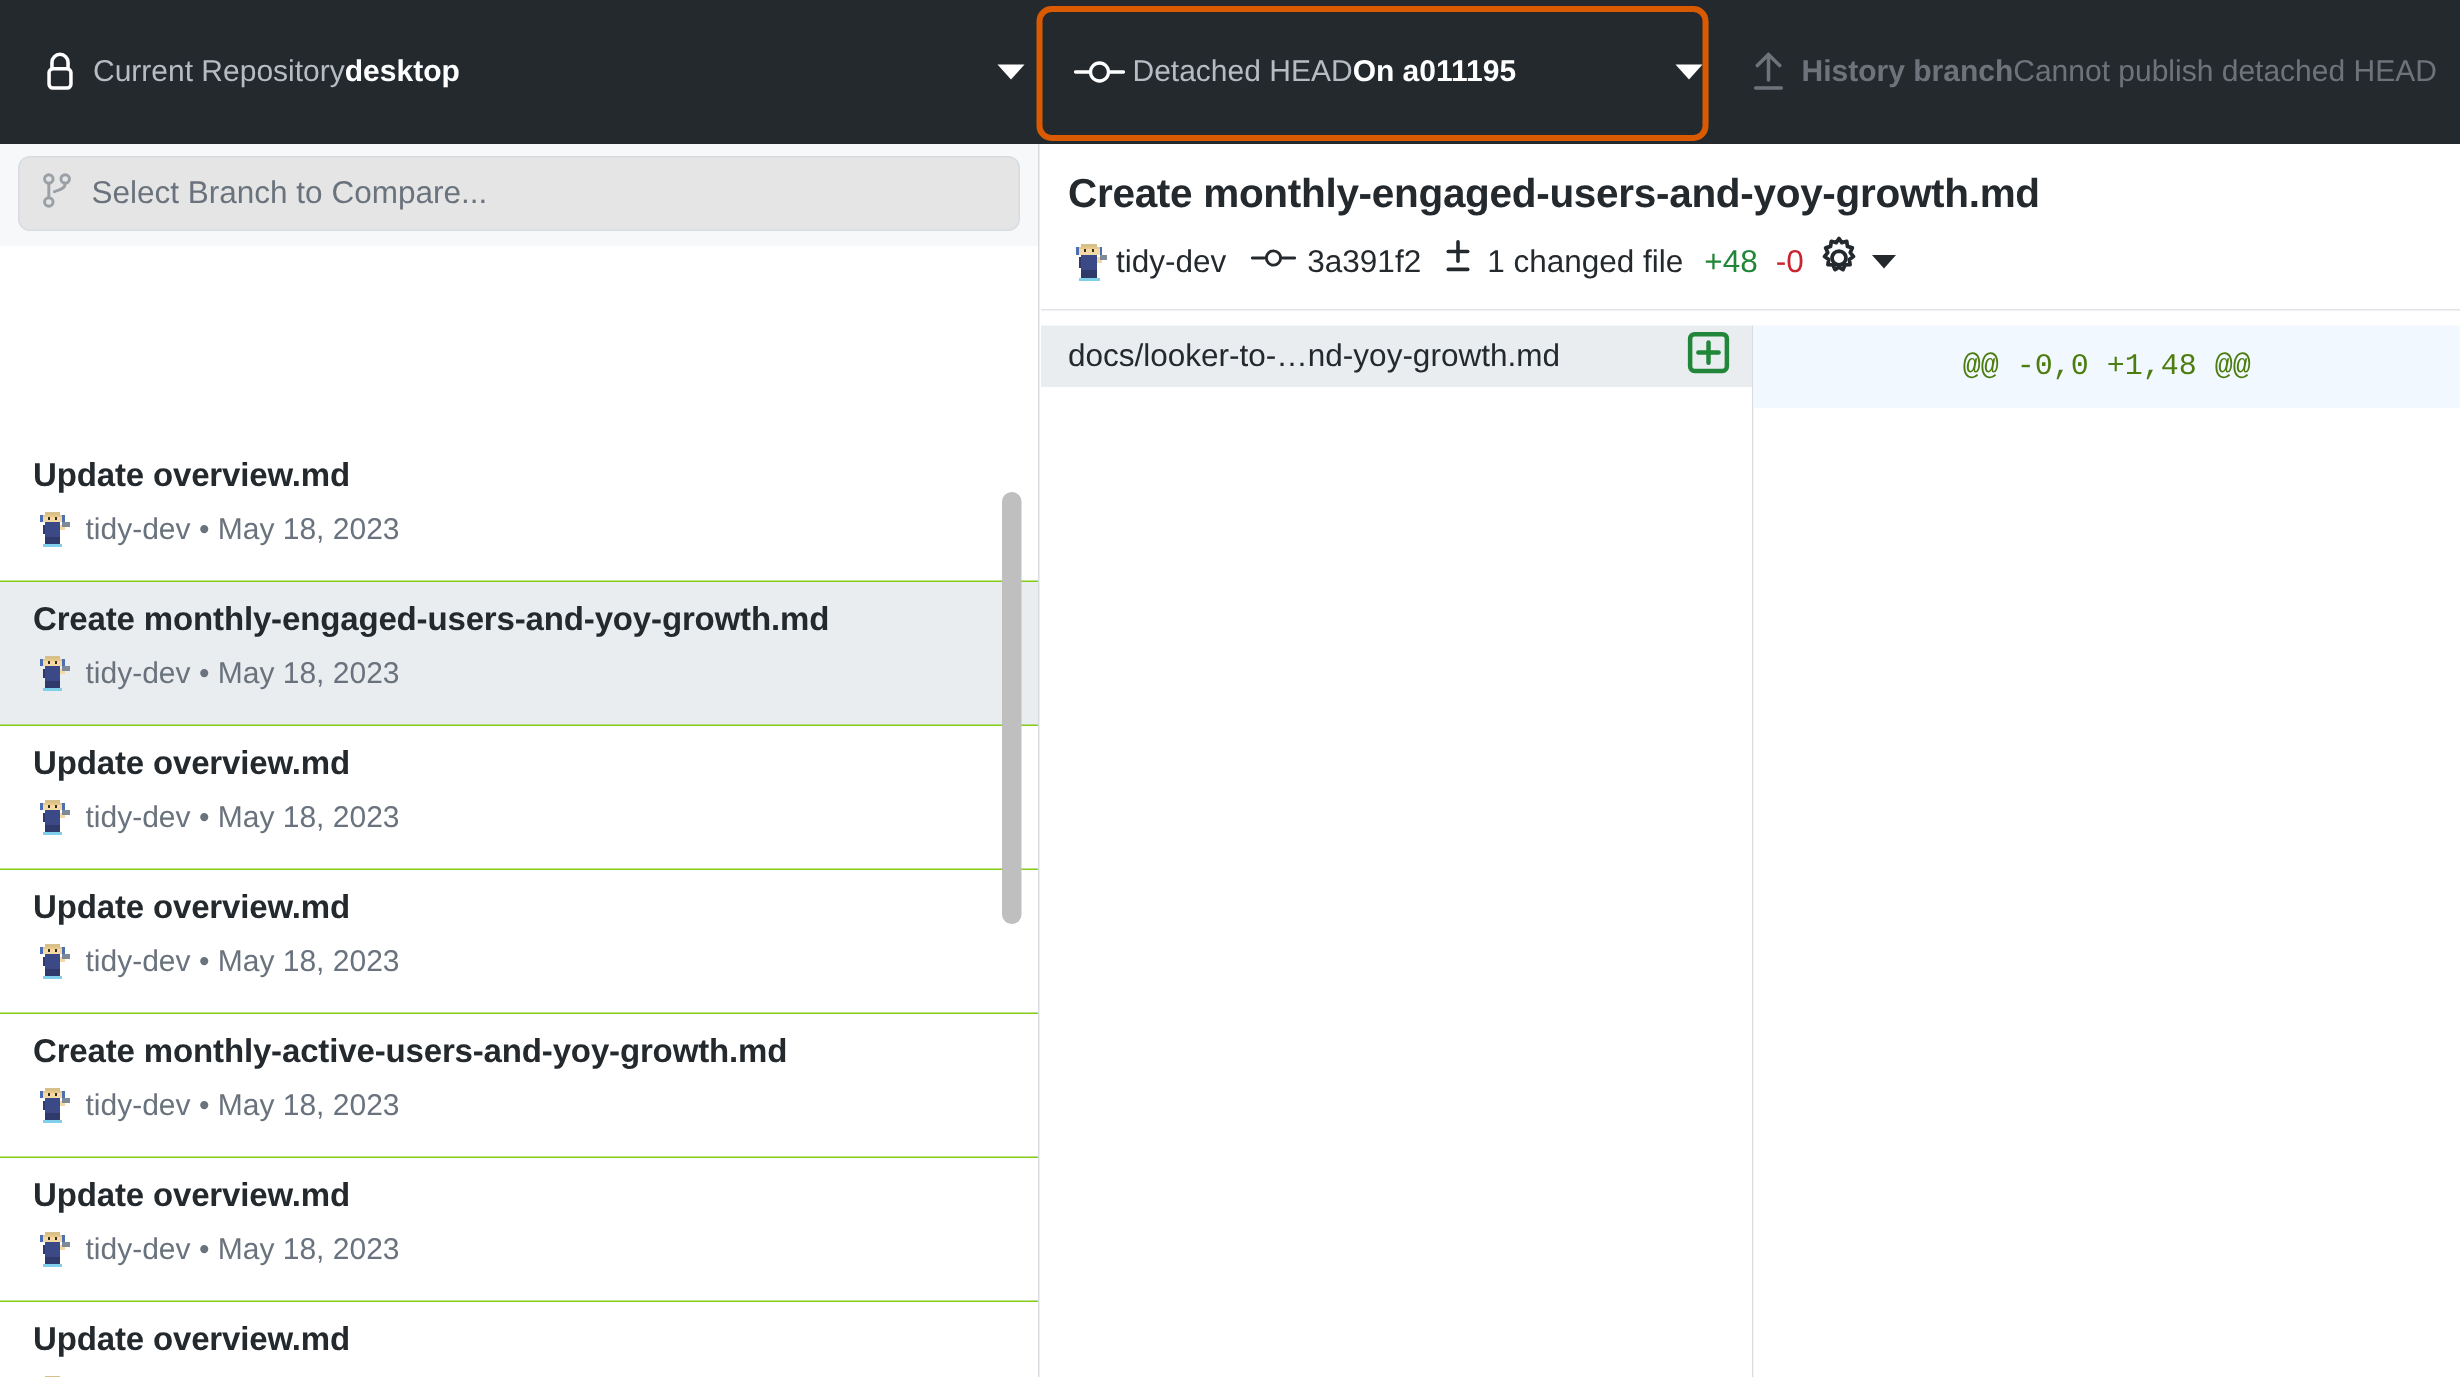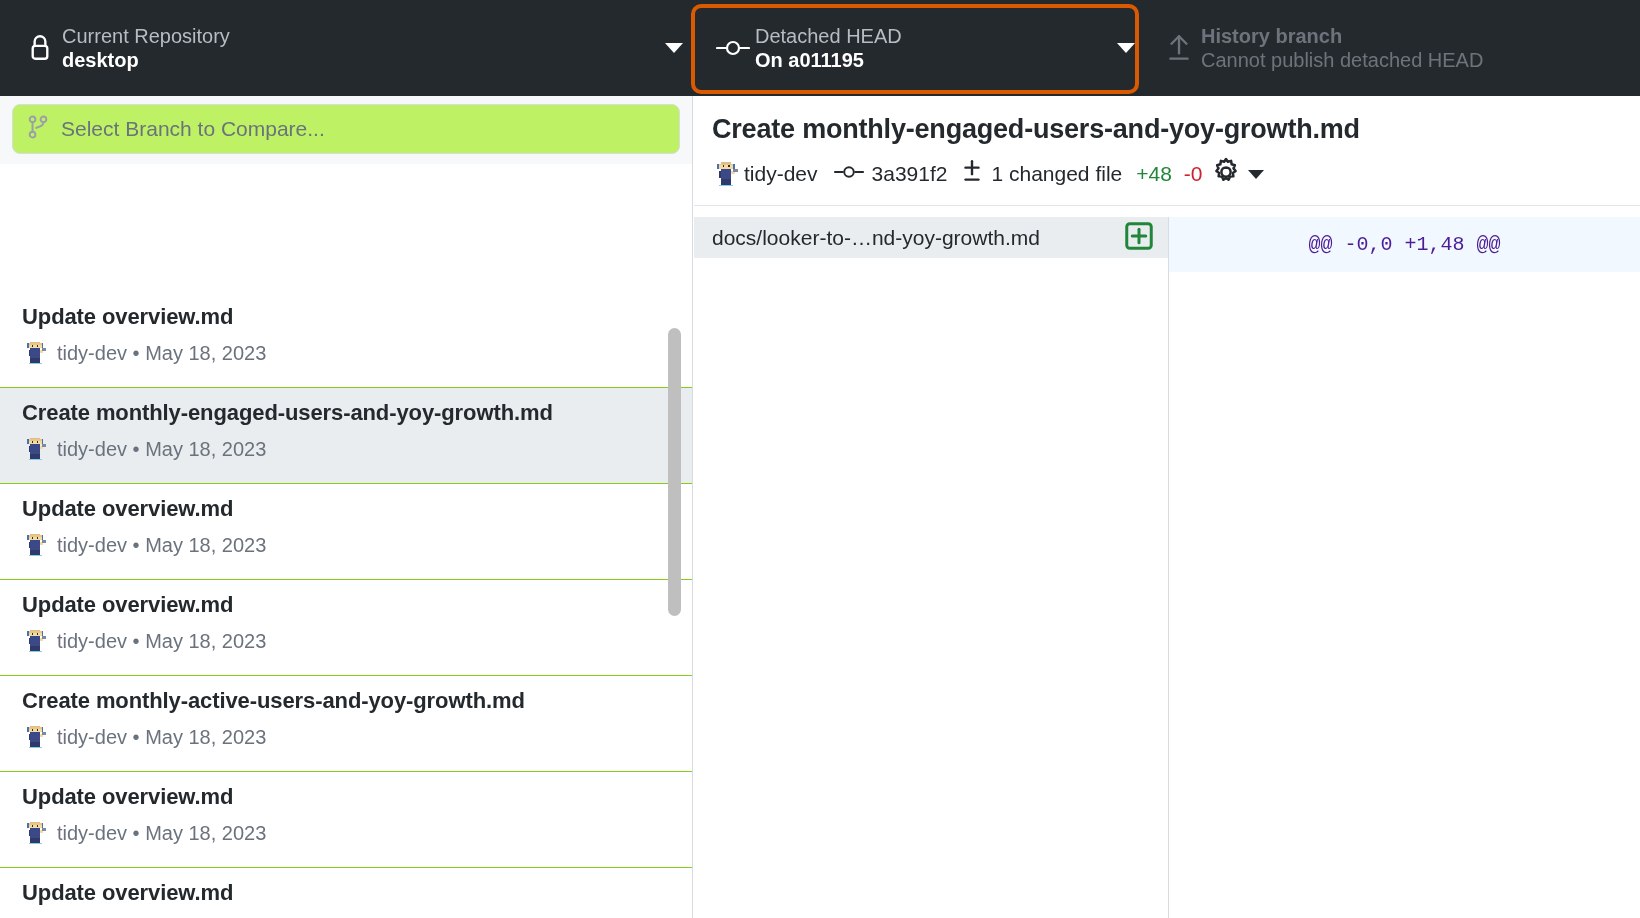--- a/index.html
+++ b/index.html
@@ -18,21 +18,21 @@
   .tb-cell {
     display:flex; align-items:center; height:96px; position:relative;
   }
   .tb-repo { width:693px; padding-left:18px; padding-right:10px; }
   .tb-branch { width:446px; padding-left:18px; padding-right:4px; }
   .tb-publish { flex:1; padding-left:18px; }
   .tb-divider {
     position:absolute; right:0; top:14px; bottom:14px; width:1px; background:#444c56;
   }
   .tb-icon { width:44px; flex:0 0 44px; display:flex; align-items:center; justify-content:center; color:#fff; }
-  .tb-text { display:flex; flex-direction:column; justify-content:center; line-height:1.22; min-width:0; }
+  .tb-text { display:flex; flex-direction:row; justify-content:center; line-height:1.22; min-width:0; }
   .tb-label { font-size:20px; color:#b6bcc3; font-weight:400; white-space:nowrap; }
   .tb-value { font-size:20px; color:#ffffff; font-weight:700; white-space:nowrap; }
   .tb-label.dim { color:#9aa1a9; }
   .tb-value.dim { color:#9aa1a9; }
   .tb-caret {
     margin-left:auto; width:0;height:0;
     border-left:9px solid transparent; border-right:9px solid transparent;
     border-top:10px solid #ffffff;
   }
   .focus-ring {
@@ -54,21 +54,21 @@
   .tab.inactive { border-right:1px solid #e1e4e8; }
   .tab .underline {
     position:absolute; left:0; right:0; bottom:0; height:5px; background:#1269d3;
   }
   .tabs-bottom-border {
     position:absolute; left:0; right:0; bottom:0; height:1px; background:#e1e4e8;
   }
 
   .compare-wrap { height:68px; background:#f6f8fa; padding:8px 12px 10px 12px; }
   .compare-box {
-    height:50px; background:#bef264; border:1px solid #d8dce0; border-radius:8px;
+    height:50px; background:#e5e5e5; border:1px solid #d8dce0; border-radius:8px;
     display:flex; align-items:center; padding:0 14px; gap:12px;
   }
   .compare-text { font-size:21px; color:#6a737d; }
 
   .commit-list { position:absolute; left:0; right:0; top:196px; bottom:0; overflow:hidden; background:#fff; }
   .commit-row {
     height:96px; border-bottom:1px solid #84cc16; padding:12px 18px 0 22px;
     display:flex; flex-direction:column; justify-content:flex-start; background:#fff;
   }
   .commit-row.selected { background:#e9edf0; }
@@ -100,21 +100,21 @@
   .panes { position:absolute; left:0; right:0; top:121px; bottom:0; display:flex; }
   .file-pane { width:475px; background:#fff; border-right:1px solid #d8dce0; }
   .file-row {
     height:41px; display:flex; align-items:center; padding:0 14px 0 18px; gap:10px;
     background:#e9edf0;
   }
   .file-name { font-size:21px; color:#24292e; flex:1; white-space:nowrap; overflow:hidden; }
   .diff-pane { flex:1; background:#fff; }
   .hunk-header {
     height:55px; background:#f1f8ff; display:flex; align-items:center; justify-content:center;
-    font-family:"Liberation Mono", monospace; font-size:20px; color:#4c1d95;
+    font-family:"Liberation Mono", monospace; font-size:20px; color:#4d7c0f;
   }
 </style>
 </head>
 <body>
 
 <div id="app">
 
   <div class="toolbar">
 
     <div class="tb-cell tb-repo">

